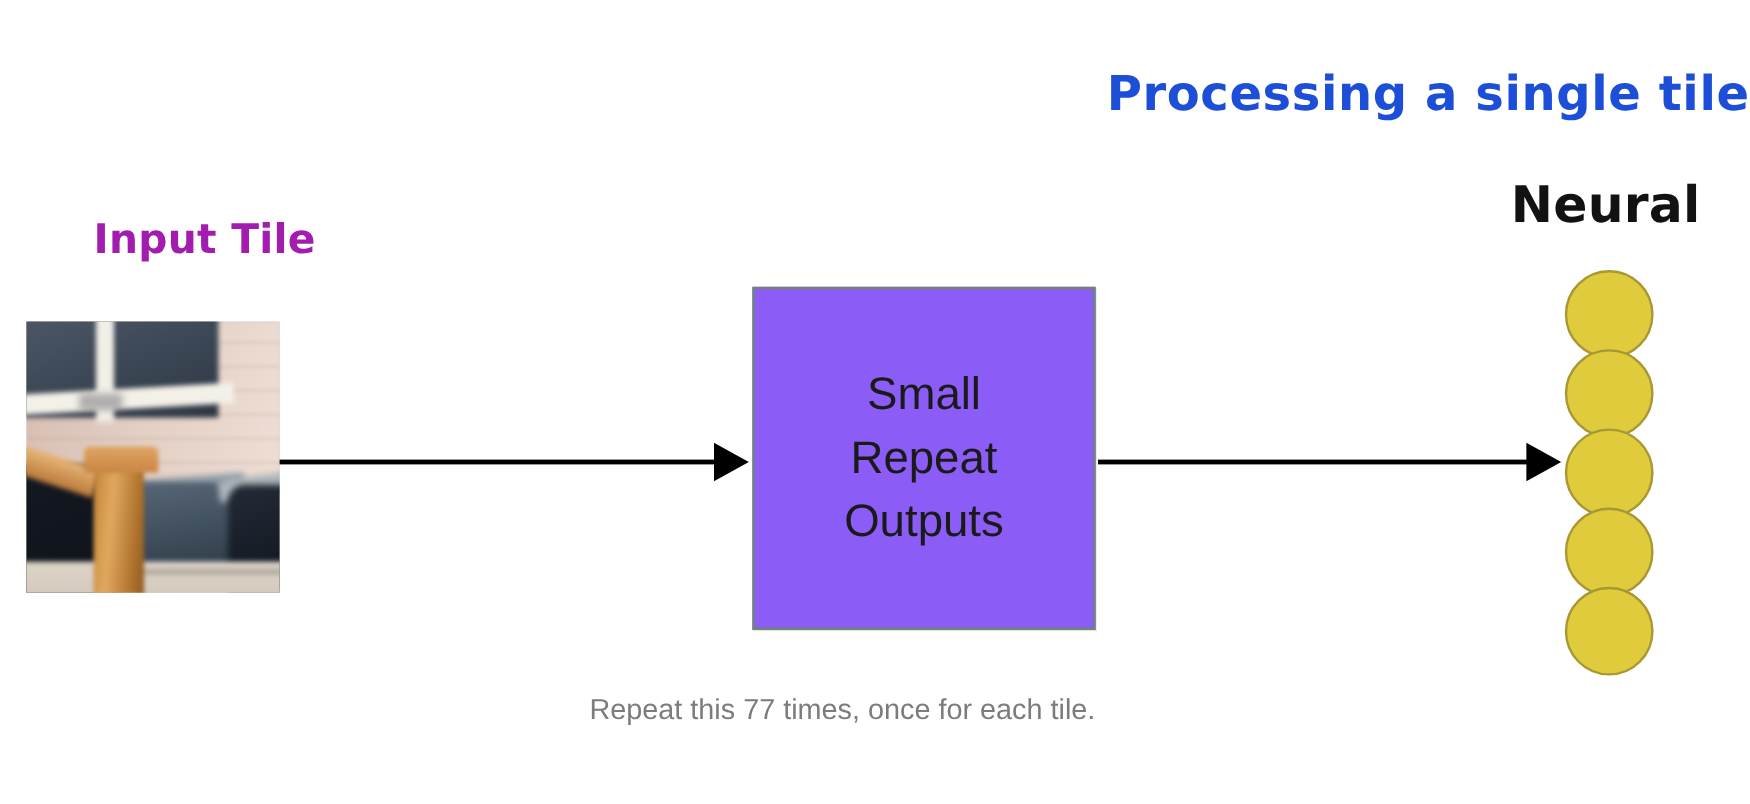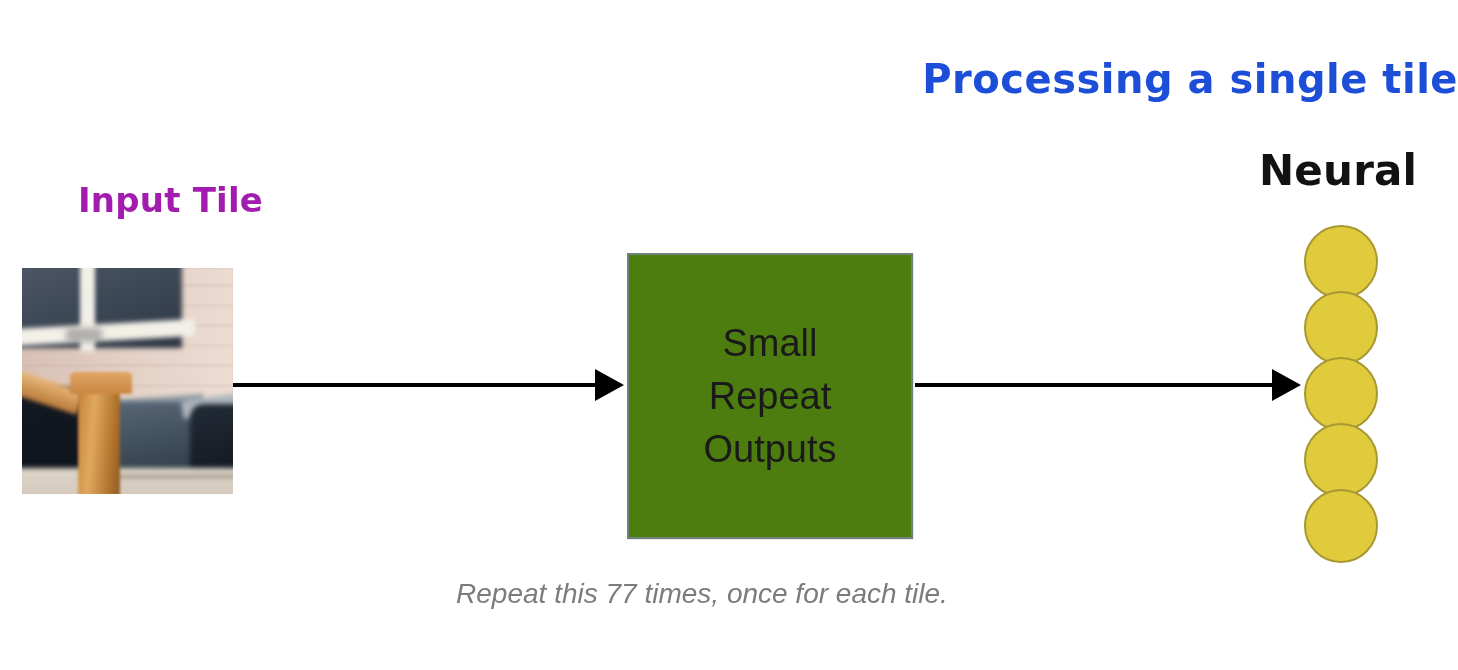--- a/index.html
+++ b/index.html
@@ -192,25 +192,25 @@
   }
   #arrow-in  { left: 233px; top: 368px; width: 391px; height: 34px; }
   #arrow-in  .shaft { width: 366px; }
   #arrow-out { left: 915px; top: 368px; width: 386px; height: 34px; }
   #arrow-out .shaft { width: 361px; }
 
   
   .nn-box {
     position: absolute;
     left: 627px;
-    top: 253px;
+    top: 239px;
     width: 286px;
     height: 286px;
     box-sizing: border-box;
-    background: #4d7c0f;
+    background: #8b5cf6;
     border: 2px solid #6f837b;
     display: flex;
     flex-direction: column;
     align-items: center;
     justify-content: center;
     box-shadow: 1px 1px 0 rgba(0,0,0,0.10);
   }
   .nn-box .nn-line {
     font-family: "Liberation Sans", sans-serif;
     font-weight: 400;
@@ -240,24 +240,23 @@
   }
 
   
   .caption {
     position: absolute;
     left: 0;
     top: 578px;
     width: 1404px;
     text-align: center;
     font-family: "Liberation Sans", sans-serif;
-    font-size: 28px;
+    font-size: 24px;
     color: #7c7c7c;
     white-space: nowrap;
-    font-style: italic;
   }
 </style>
 </head>
 <body>
 
 <div id="canvas">
 
   <div class="diagram-title">Processing a single tile</div>
 
   <div class="input-label">Input Tile</div>

